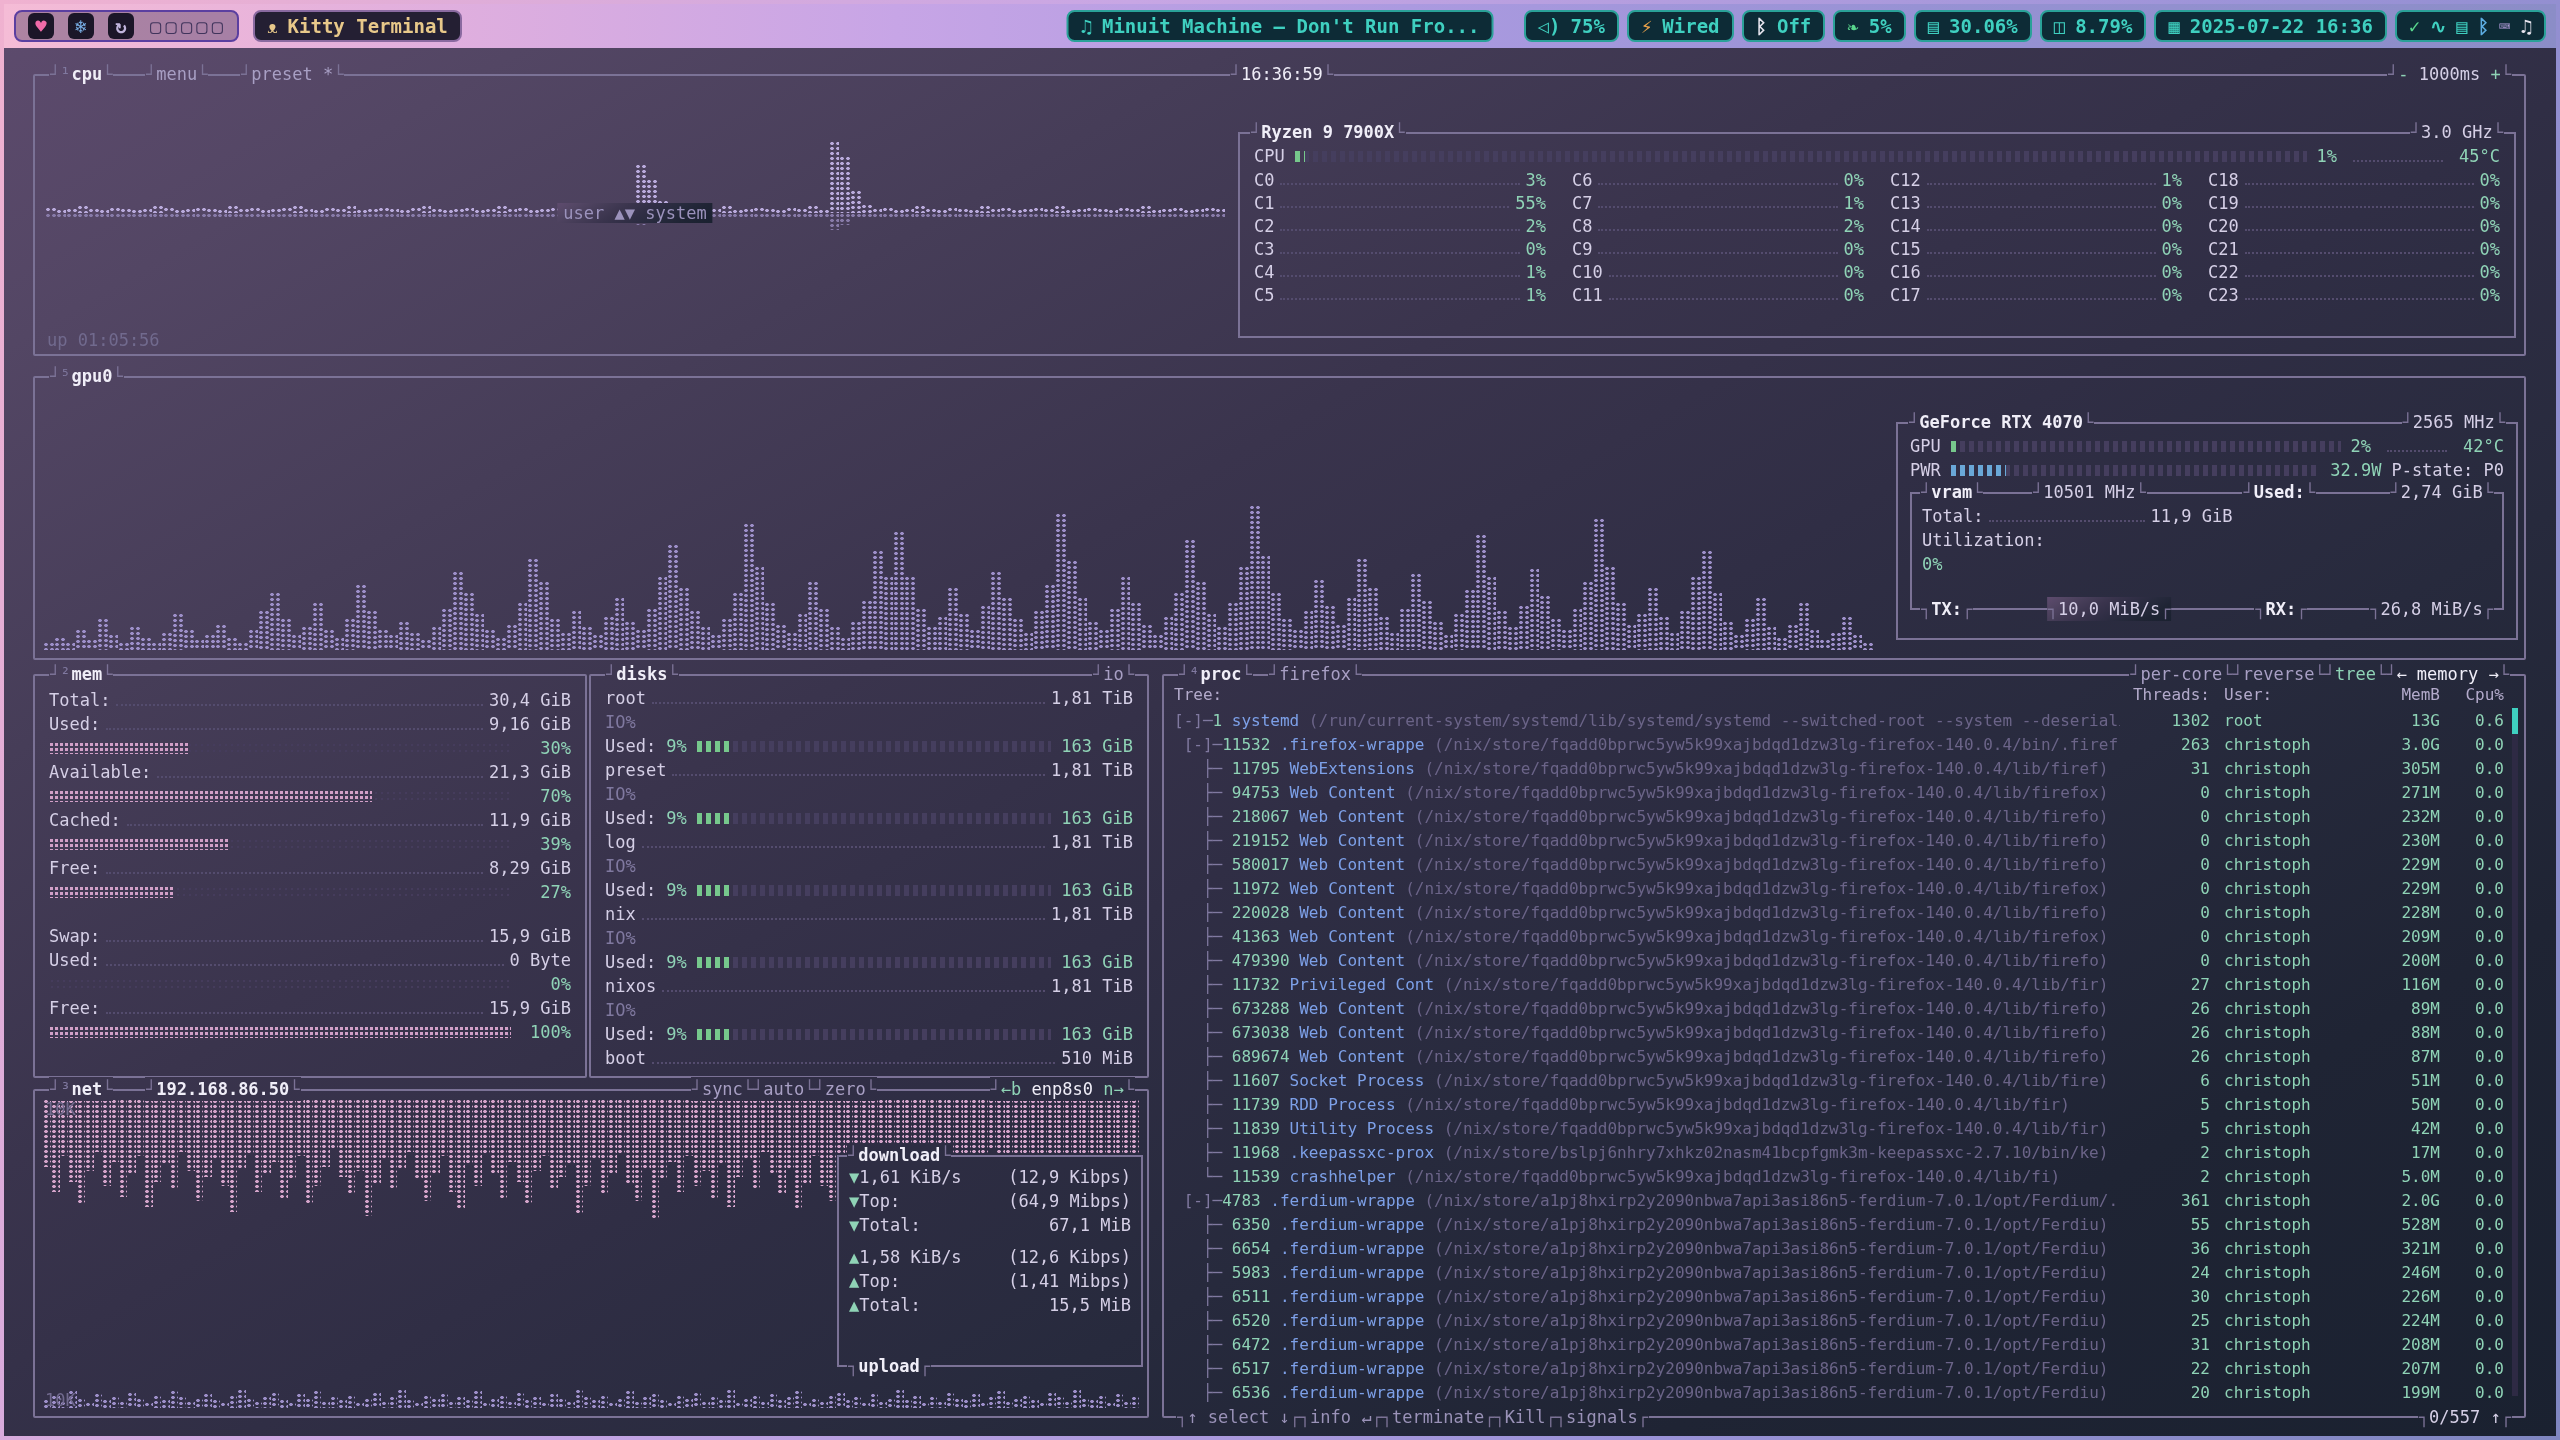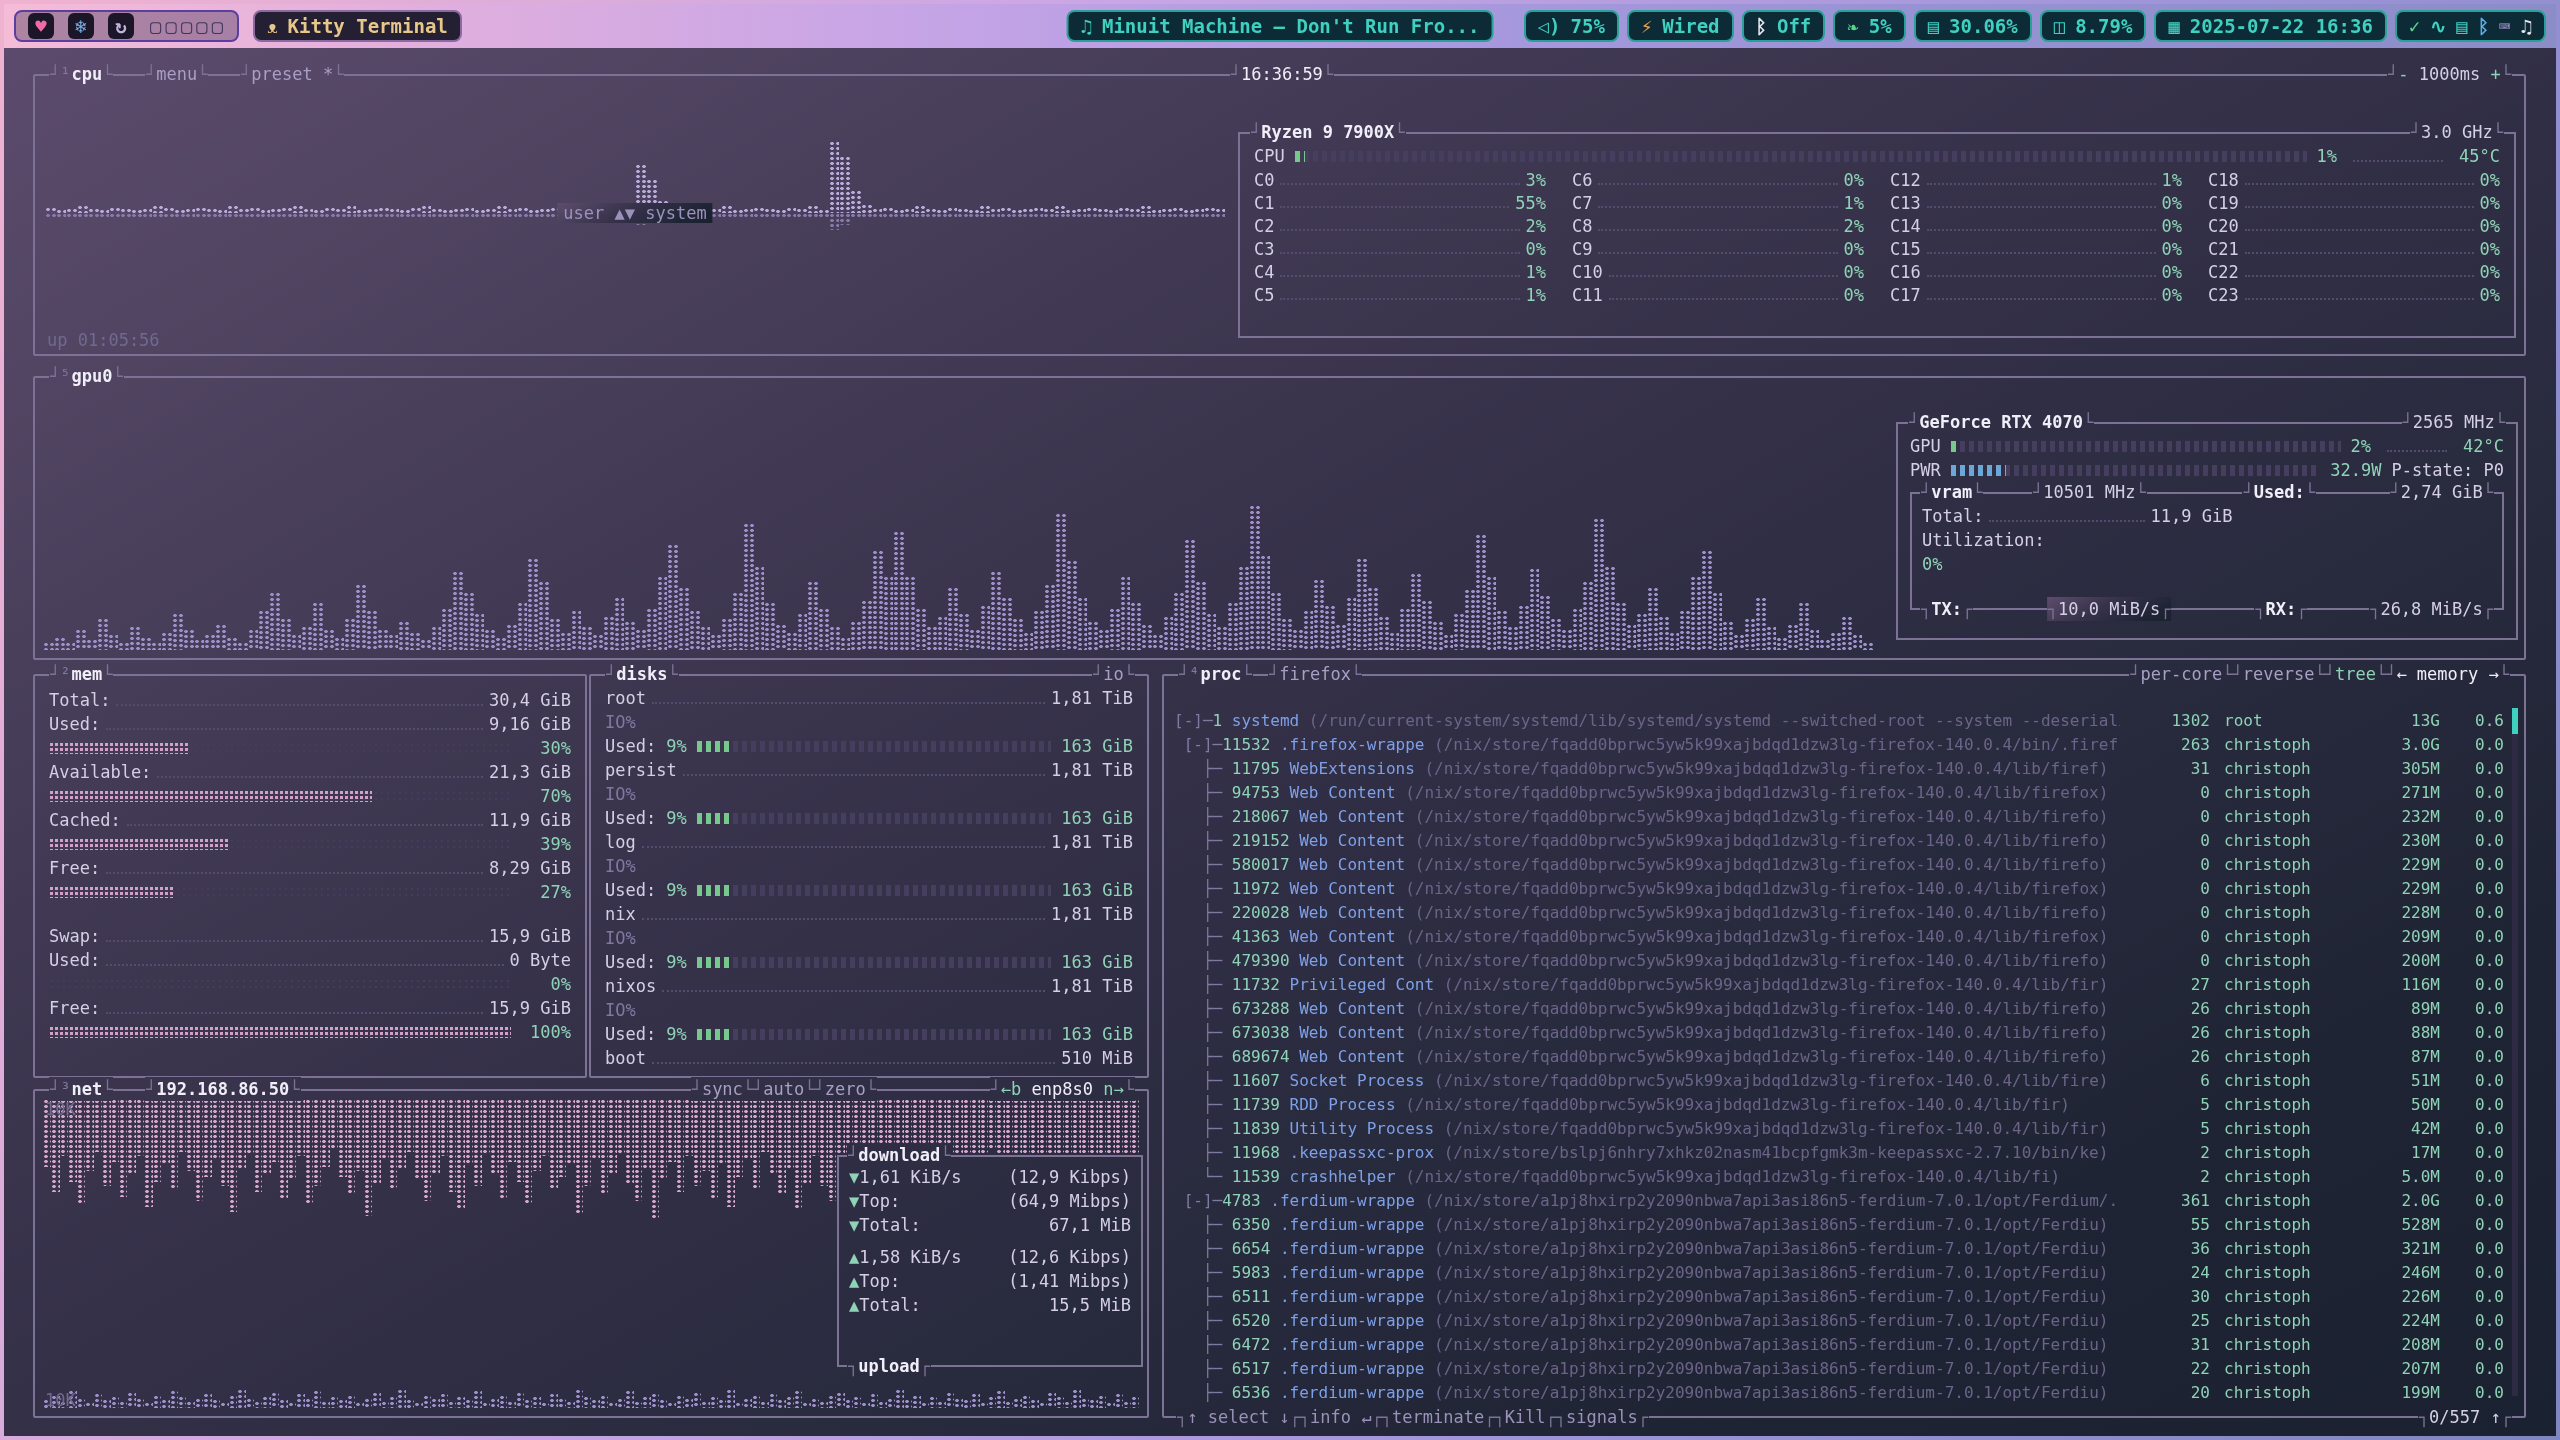--- a/index.html
+++ b/index.html
@@ -820,21 +820,21 @@
             </div>
             <div class="meter">
               <span class="w">Used:</span>
               <span class="teal">9%</span>
               <div class="mtrack">
                 <div class="mfill" style="--fc: #76c88c; width: 9%;"></div>
               </div>
               <span class="teal">163 GiB</span>
             </div>
             <div class="mrow">
-              <span class="w">persist</span>
+              <span class="w">preset</span>
               <span class="lead"></span>
               <span class="w">1,81 TiB</span>
             </div>
             <div class="mrow">
               <span class="dim">IO%</span>
             </div>
             <div class="meter">
               <span class="w">Used:</span>
               <span class="teal">9%</span>
               <div class="mtrack">
@@ -1215,20 +1215,27 @@
             </div>
         <div class="bb" style="left:8px"><span class="tick">┐</span><span class="ttl">upload</span><span class="tick">┌</span></div>
       </div>
     </div>
 
     <div class="panel" style="left:1158px;top:626px;width:1364px;height:744px">
       <div class="bt" style="left:14px"><span class="tick">┘</span><span class="num">⁴</span><span class="ttl">proc</span><span class="tick">└</span></div>
       <div class="bt" style="left:104px"><span class="tick">┘</span><span class="opt">firefox</span><span class="tick">└</span></div>
       <div class="bt" style="right:14px" id="proc-options"><span class="tick">┘</span><span class="opt">per-core</span><span class="tick">└</span><span class="tick">┘</span><span class="opt">reverse</span><span class="tick">└</span><span class="tick">┘</span><span class="teal">tree</span><span class="tick">└</span><span class="tick">┘</span><span class="bright">← memory →</span><span class="tick">└</span></div>
 
+      <div class="phead" style="position:absolute;left:10px;right:20px;top:6px">
+        <span>Tree:</span>
+        <span class="tr">Threads:</span>
+        <span class="tl">User:</span>
+        <span class="tr">MemB</span>
+        <span class="tr">Cpu%</span>
+      </div>
       <div id="proc-rows" style="position:absolute;left:10px;right:20px;top:32px;bottom:14px;overflow:hidden">
             <div class="prow"><span class="cell-cmd"><span class="dim">[-]─</span><span class="teal">1 </span><span class="blue">systemd </span><span style="color: var(--cmd);">(/run/current-system/systemd/lib/systemd/systemd --switched-root --system --deserializ)</span></span><span class="tr teal">1302</span><span class="tl teal">root</span><span class="tr teal">13G</span><span class="tr teal">0.6</span></div>
             <div class="prow"><span class="cell-cmd"><span class="dim"> [-]─</span><span class="teal">11532 </span><span class="blue">.firefox-wrappe </span><span style="color: var(--cmd);">(/nix/store/fqadd0bprwc5yw5k99xajbdqd1dzw3lg-firefox-140.0.4/bin/.firef)</span></span><span class="tr teal">263</span><span class="tl teal">christoph</span><span class="tr teal">3.0G</span><span class="tr teal">0.0</span></div>
             <div class="prow"><span class="cell-cmd"><span class="dim">   ├─ </span><span class="teal">11795 </span><span class="blue">WebExtensions </span><span style="color: var(--cmd);">(/nix/store/fqadd0bprwc5yw5k99xajbdqd1dzw3lg-firefox-140.0.4/lib/firef)</span></span><span class="tr teal">31</span><span class="tl teal">christoph</span><span class="tr teal">305M</span><span class="tr teal">0.0</span></div>
             <div class="prow"><span class="cell-cmd"><span class="dim">   ├─ </span><span class="teal">94753 </span><span class="blue">Web Content </span><span style="color: var(--cmd);">(/nix/store/fqadd0bprwc5yw5k99xajbdqd1dzw3lg-firefox-140.0.4/lib/firefox)</span></span><span class="tr teal">0</span><span class="tl teal">christoph</span><span class="tr teal">271M</span><span class="tr teal">0.0</span></div>
             <div class="prow"><span class="cell-cmd"><span class="dim">   ├─ </span><span class="teal">218067 </span><span class="blue">Web Content </span><span style="color: var(--cmd);">(/nix/store/fqadd0bprwc5yw5k99xajbdqd1dzw3lg-firefox-140.0.4/lib/firefo)</span></span><span class="tr teal">0</span><span class="tl teal">christoph</span><span class="tr teal">232M</span><span class="tr teal">0.0</span></div>
             <div class="prow"><span class="cell-cmd"><span class="dim">   ├─ </span><span class="teal">219152 </span><span class="blue">Web Content </span><span style="color: var(--cmd);">(/nix/store/fqadd0bprwc5yw5k99xajbdqd1dzw3lg-firefox-140.0.4/lib/firefo)</span></span><span class="tr teal">0</span><span class="tl teal">christoph</span><span class="tr teal">230M</span><span class="tr teal">0.0</span></div>
             <div class="prow"><span class="cell-cmd"><span class="dim">   ├─ </span><span class="teal">580017 </span><span class="blue">Web Content </span><span style="color: var(--cmd);">(/nix/store/fqadd0bprwc5yw5k99xajbdqd1dzw3lg-firefox-140.0.4/lib/firefo)</span></span><span class="tr teal">0</span><span class="tl teal">christoph</span><span class="tr teal">229M</span><span class="tr teal">0.0</span></div>
             <div class="prow"><span class="cell-cmd"><span class="dim">   ├─ </span><span class="teal">11972 </span><span class="blue">Web Content </span><span style="color: var(--cmd);">(/nix/store/fqadd0bprwc5yw5k99xajbdqd1dzw3lg-firefox-140.0.4/lib/firefox)</span></span><span class="tr teal">0</span><span class="tl teal">christoph</span><span class="tr teal">229M</span><span class="tr teal">0.0</span></div>
             <div class="prow"><span class="cell-cmd"><span class="dim">   ├─ </span><span class="teal">220028 </span><span class="blue">Web Content </span><span style="color: var(--cmd);">(/nix/store/fqadd0bprwc5yw5k99xajbdqd1dzw3lg-firefox-140.0.4/lib/firefo)</span></span><span class="tr teal">0</span><span class="tl teal">christoph</span><span class="tr teal">228M</span><span class="tr teal">0.0</span></div>

